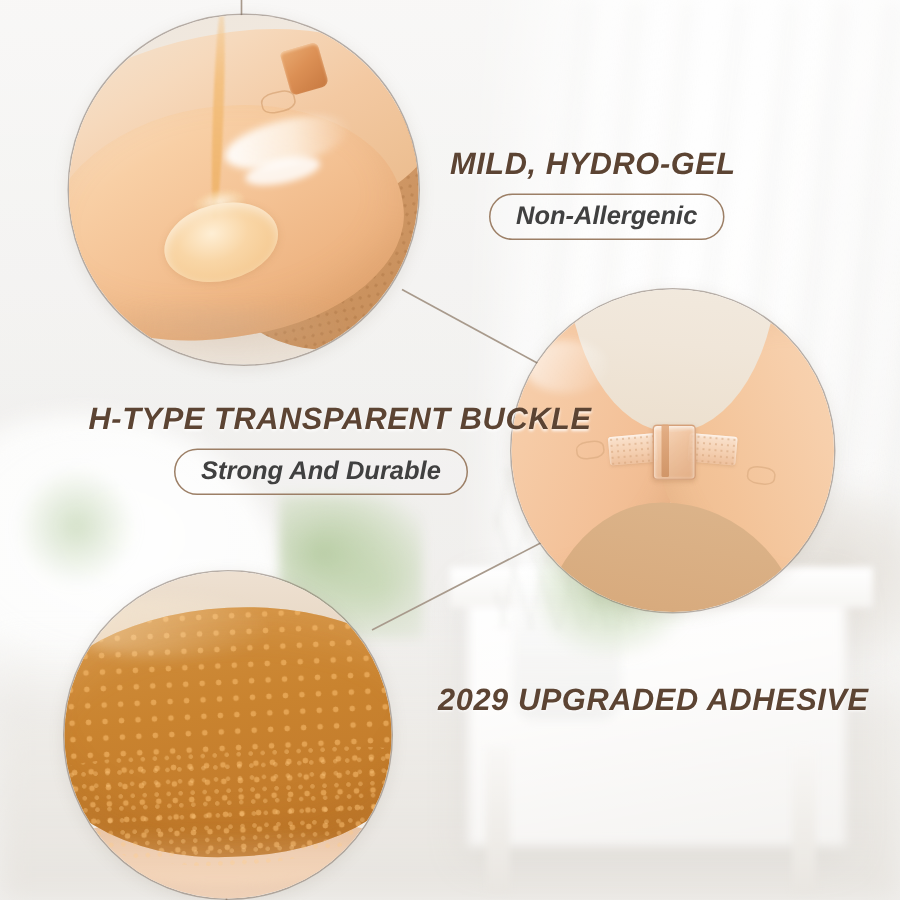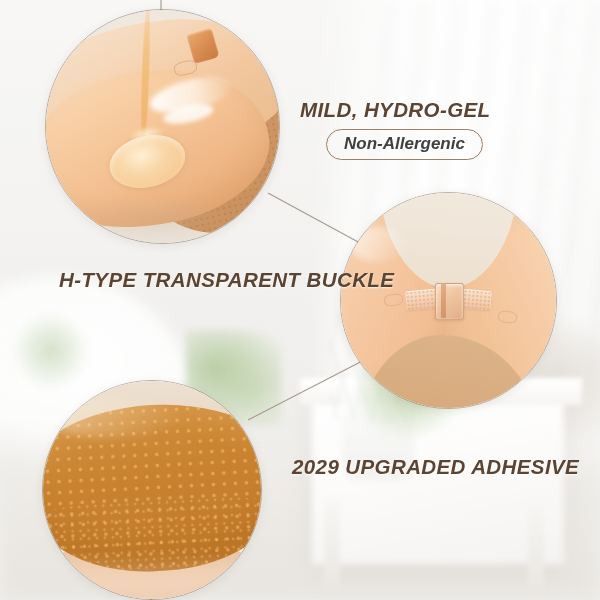--- a/index.html
+++ b/index.html
@@ -590,19 +590,20 @@
     <div class="ad-lower-sheen"></div>
   </div>
 
   <div class="callout" id="callout-hydrogel">
     <div class="callout-title">MILD, HYDRO-GEL</div>
     <div class="callout-pill">Non-Allergenic</div>
   </div>
 
   <div class="callout" id="callout-buckle">
     <div class="callout-title">H-TYPE TRANSPARENT BUCKLE</div>
+    <div class="callout-pill">Strong And Durable</div>
   </div>
 
   <div class="callout" id="callout-adhesive">
     <div class="callout-title">2029 UPGRADED ADHESIVE</div>
   </div>
 
 </div>
 
 </body></html>

